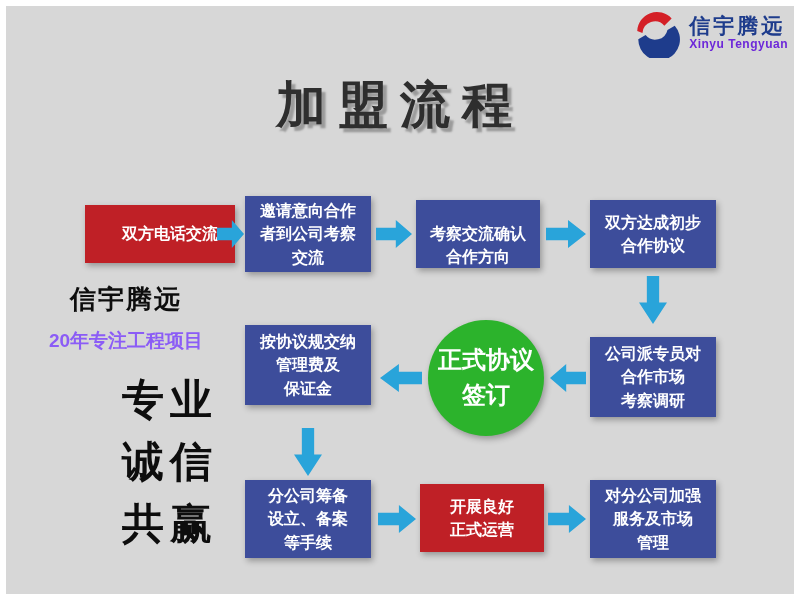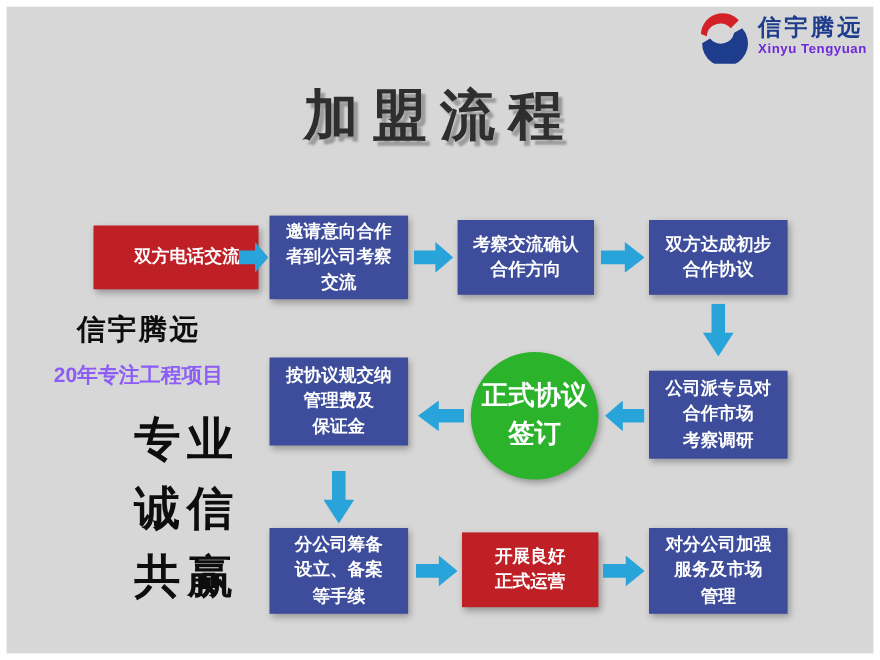--- a/index.html
+++ b/index.html
@@ -82,21 +82,21 @@
   </div>
   <div class="arrow ar-right" style="left:217px;top:220px;width:27px;height:28px;"></div>
 
   <div class="box blue" style="left:245px;top:196px;width:126px;height:76px;">
     <span class="lbl">邀请意向合作
 者到公司考察
 交流</span>
   </div>
   <div class="arrow ar-right" style="left:376px;top:220px;width:36px;height:28px;"></div>
 
-  <div class="box blue" style="left:416px;top:200px;width:124px;height:68px;">
+  <div class="box blue" style="left:416px;top:200px;width:124px;height:68px;align-items:flex-end;">
     <span class="lbl">考察交流确认
 合作方向</span>
   </div>
   <div class="arrow ar-right" style="left:546px;top:220px;width:40px;height:28px;"></div>
 
   <div class="box blue" style="left:590px;top:200px;width:126px;height:68px;">
     <span class="lbl">双方达成初步
 合作协议</span>
   </div>
 

